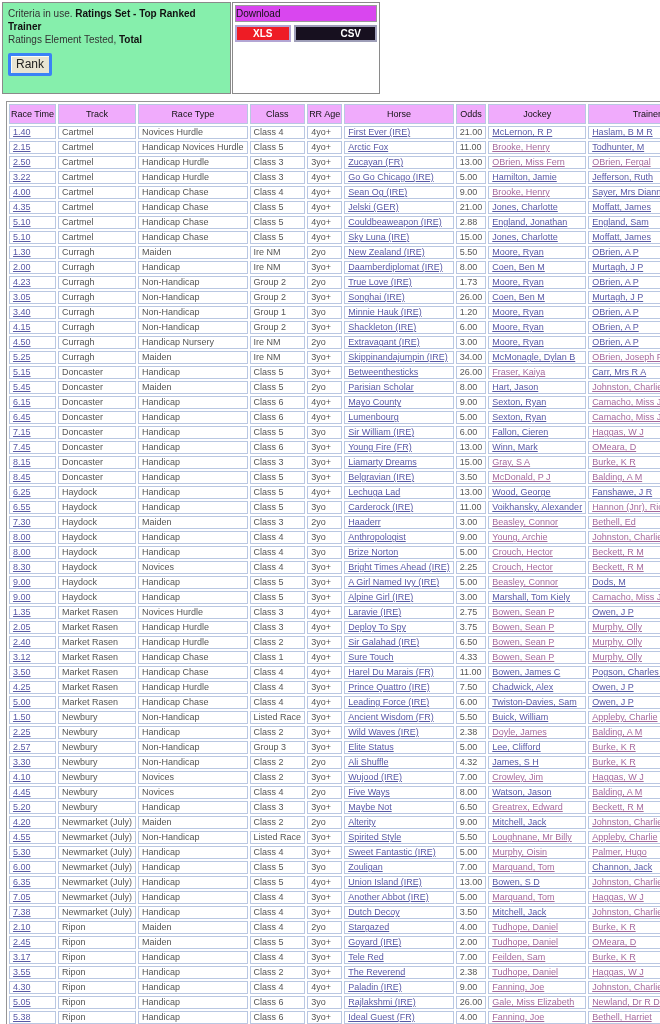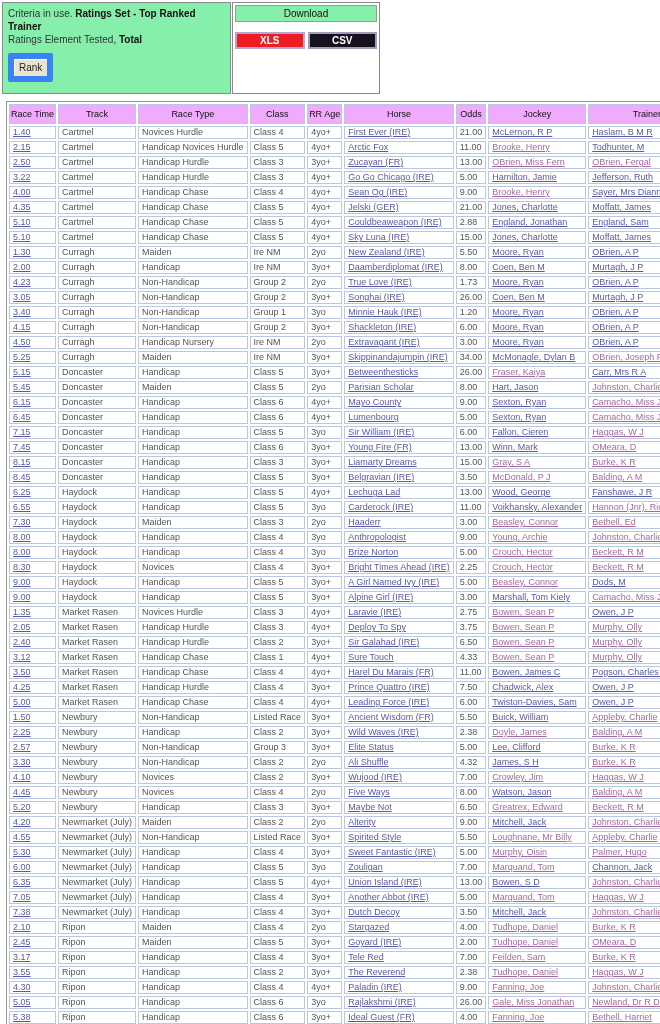--- a/index.html
+++ b/index.html
@@ -10,40 +10,40 @@
   
   .top-wrap{display:flex;align-items:stretch;margin:2px 0 0 2px;}
   .criteria-box{
     width:229px;height:92px;box-sizing:border-box;
     border:1px solid #8a8a8a;padding:4px 5px;background:#86efac;
     font-size:10px;color:#333;line-height:13px;
   }
   .criteria-line b{color:#111;}
   .btn-row{margin-top:7px;}
   .tan-btn{
-    display:inline-block;background:#e9e4d2;border:6px solid #3b82f6;
+    display:inline-block;background:#e9e4d2;border:3px solid #3b82f6;
     box-shadow:inset 1px 1px 0 #fffdf4;border-radius:2px;
-    font-size:10px;color:#222;padding:2px 5px;margin-right:3px;cursor:pointer;
+    font-size:12px;color:#222;padding:2px 5px;margin-right:3px;cursor:pointer;
   }
   .dl-box{
     width:148px;height:92px;box-sizing:border-box;margin-left:1px;
     border:1px solid #8a8a8a;background:#fff;padding:2px;
   }
   .dl-header{
-    background:#86efac;border:1px solid #9a9a9a;text-align:center;
-    font-size:10px;color:#111;padding:2px 0;margin-bottom:10px;cursor:pointer;
+    background:#d946ef;border:1px solid #9a9a9a;text-align:left;
+    font-size:10px;color:#111;padding:2px 0;margin-bottom:3px;cursor:pointer;
   }
   .dl-buttons{display:flex;gap:3px;}
   .btn-xls{
     flex:1;background:#ee1c25;border:2px solid #b3a6d4;color:#fff;
     font-weight:bold;text-align:center;font-size:10px;padding:1px 0;cursor:pointer;
   }
   .btn-csv{
     flex:1;background:#17101f;border:2px solid #9e9eb8;color:#fff;
-    font-weight:bold;text-align:center;font-size:10px;padding:1px 0;cursor:pointer;
+    font-weight:bold;text-align:right;font-size:10px;padding:1px 14px;cursor:pointer;
   }
   
   .race-table{
     border-collapse:separate;border-spacing:2px;table-layout:fixed;
     background:#fff;border:1px solid #969696;margin:7px 0 0 6px;
   }
   .race-table th{
     background:#f0abfc;border:1px solid #b9c7e2;font-weight:normal;
     font-size:9px;color:#111;padding:4px 1px;text-align:center;
     white-space:nowrap;overflow:hidden;
@@ -743,21 +743,21 @@
         <td class="c8"><a class="lnk visited">Johnston, Charlie</a></td>
       </tr>
       <tr>
         <td class="c0"><a class="lnk">5.05</a></td>
         <td class="c1">Ripon</td>
         <td class="c2">Handicap</td>
         <td class="c3">Class 6</td>
         <td class="c4">3yo</td>
         <td class="c5"><a class="lnk">Rajlakshmi (IRE)</a></td>
         <td class="c6">26.00</td>
-        <td class="c7"><a class="lnk visited">Gale, Miss Jonathan</a></td>
+        <td class="c7"><a class="lnk visited">Gale, Miss Elizabeth</a></td>
         <td class="c8"><a class="lnk visited">Newland, Dr R D P</a></td>
       </tr>
       <tr>
         <td class="c0"><a class="lnk">5.38</a></td>
         <td class="c1">Ripon</td>
         <td class="c2">Handicap</td>
         <td class="c3">Class 6</td>
         <td class="c4">3yo+</td>
         <td class="c5"><a class="lnk">Ideal Guest (FR)</a></td>
         <td class="c6">4.00</td>

